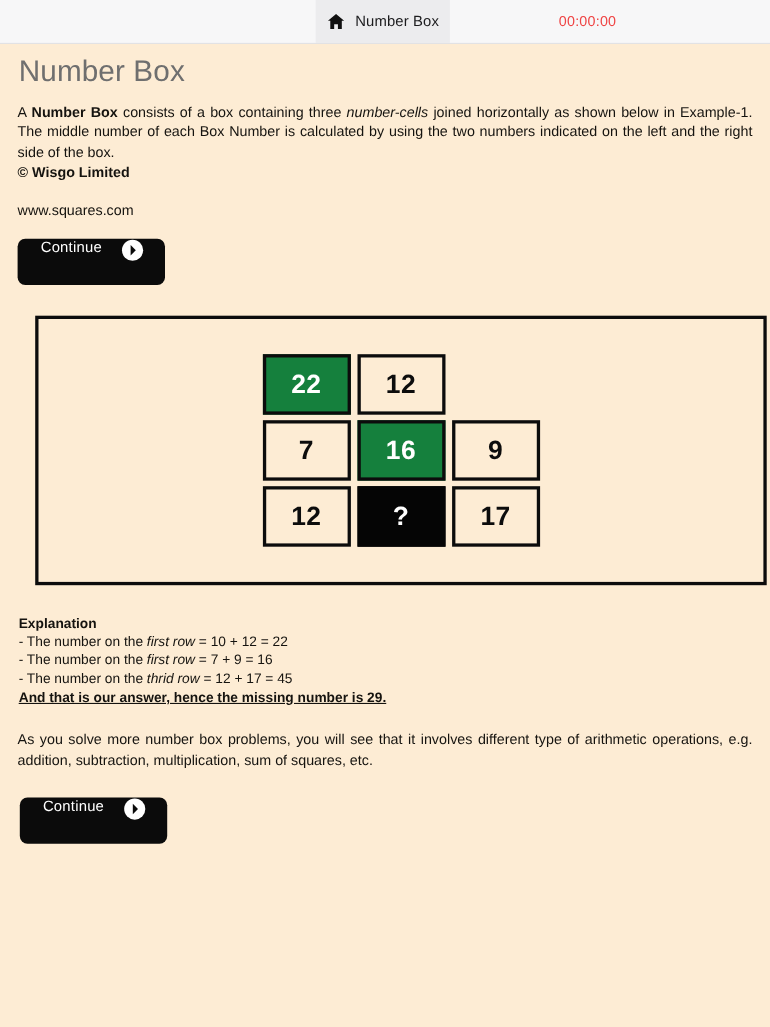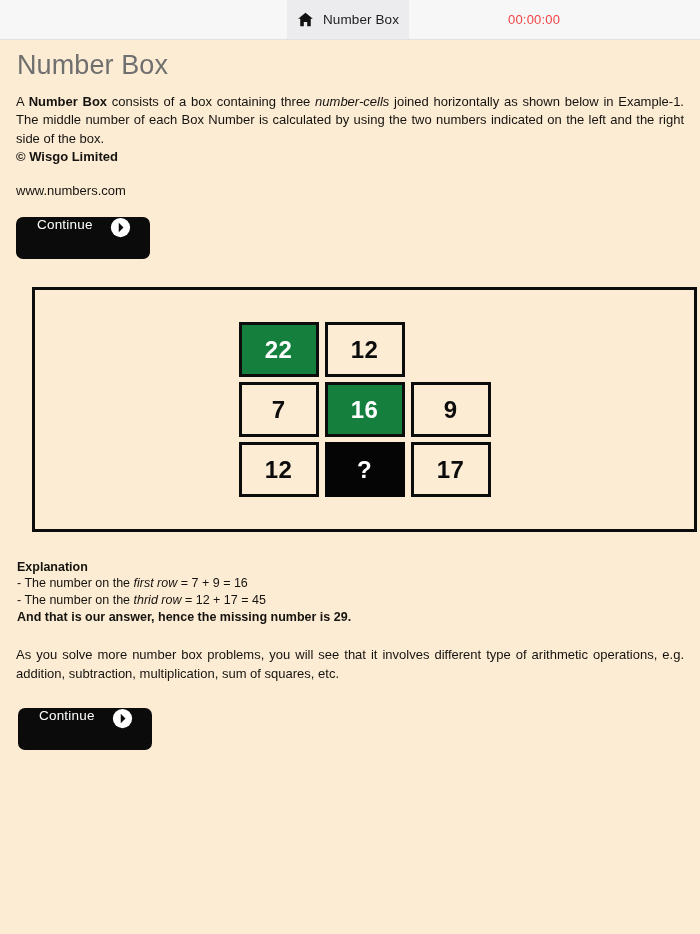--- a/index.html
+++ b/index.html
@@ -146,20 +146,21 @@
     font-size: 12.5px;
     color: #15130f;
     line-height: 1.34;
   }
   .exp-line i { font-style: italic; }
   .exp-answer {
     font-size: 12.5px;
     font-weight: bold;
     color: #15130f;
     line-height: 1.4;
+    text-decoration: underline;
   }
 
   .para-bottom {
     margin-top: 20px;
     font-size: 13px;
     line-height: 1.42;
     color: #15130f;
     text-align: justify;
   }
 
@@ -188,21 +189,21 @@
 <div class="page">
 
   <h1 class="page-title">Number Box</h1>
 
   <p class="para">
     <span>A </span><b>Number Box</b><span> consists of a box containing three </span><i>number-cells</i><span> joined horizontally as shown below in Example-1. The middle number of each Box Number is calculated by using the two numbers indicated on the left and the right side of the box.</span>
   </p>
 
   <div class="copyright">© Wisgo Limited</div>
 
-  <div class="weburl">www.numbers.com</div>
+  <div class="weburl">www.squares.com</div>
 
   <button class="btn-continue">
     <span class="btn-label">Continue</span>
     <span>
       <svg class="btn-arrow" viewBox="0 0 24 24" aria-hidden="true">
         <circle cx="12" cy="12" r="11" fill="#ffffff"></circle>
         <path d="M10 6.6 15.4 12 10 17.4z" fill="#0b0b0b"></path>
       </svg>
     </span>
   </button>
@@ -228,20 +229,23 @@
         <div class="cell plain">17</div>
       </div>
 
     </div>
   </div>
 
   
   <div class="explanation">
     <div class="exp-head">Explanation</div>
 
+    <div class="exp-line">
+      <span>- The number on the </span><i>first row</i><span> = 10 + 12 = 22</span>
+    </div>
 
     <div class="exp-line">
       <span>- The number on the </span><i>first row</i><span> = 7 + 9 = 16</span>
     </div>
 
     <div class="exp-line">
       <span>- The number on the </span><i>thrid row</i><span> = 12 + 17 = 45</span>
     </div>
 
     <div class="exp-answer">And that is our answer, hence the missing number is 29.</div>

